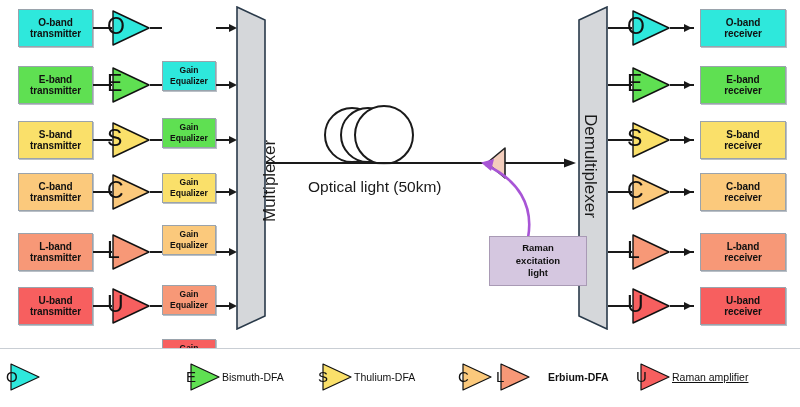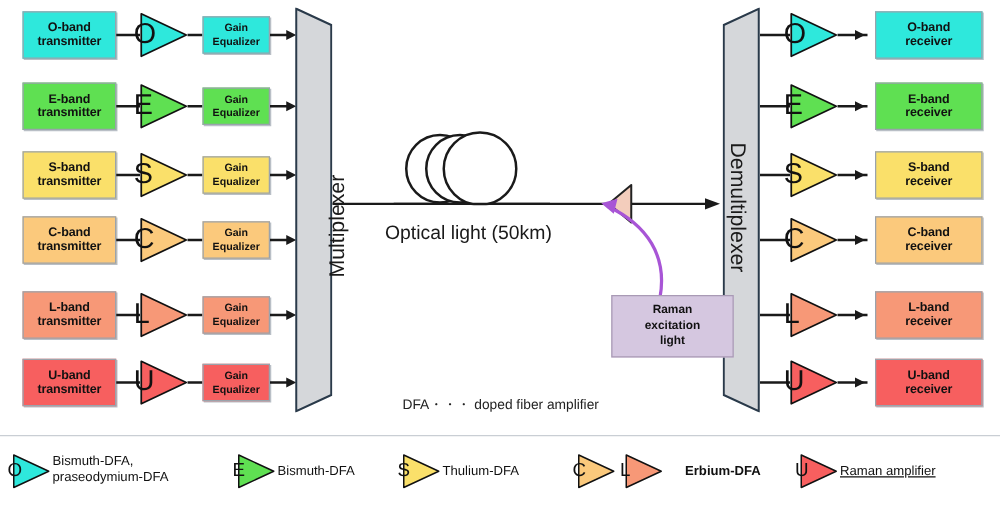--- a/index.html
+++ b/index.html
@@ -30,20 +30,21 @@
     position:absolute;
     box-sizing:border-box;
     border:1px solid #9aa3ac;
     box-shadow:1px 1px 0 #b9bfc6;
     display:flex;align-items:center;justify-content:center;
     text-align:center;
     font-weight:bold;
     font-size:8.5px;
     line-height:11px;
     color:#111;
+    margin-top:48px;
   }
 
   
   .hline{position:absolute;background:#1a1a1a;height:1.6px;}
 
   .arrowhead{position:absolute;width:0;height:0;
     border-top:4.5px solid transparent;
     border-bottom:4.5px solid transparent;
     border-left:8px solid #1a1a1a;}
 
@@ -222,21 +223,20 @@
       <circle cx="368" cy="135" r="27" fill="#ffffff" stroke="#1a1a1a" stroke-width="2"></circle>
       <circle cx="384" cy="135" r="29" fill="#ffffff" stroke="#1a1a1a" stroke-width="2"></circle>
       <rect x="315" y="164.2" width="120" height="34" fill="#ffffff"></rect>
       <line x1="315" y1="163" x2="440" y2="163" stroke="#1a1a1a" stroke-width="1.8"></line>
       <polygon points="487,163 505,148 505,178" fill="#f3cdbc" stroke="#222" stroke-width="1.6" stroke-linejoin="round"></polygon>
       <path d="M 528,238 C 534,205 518,180 486,165" fill="none" stroke="#a855d6" stroke-width="2.6"></path>
       <polygon points="481,162.5 494,159 491,171" fill="#a855d6"></polygon>
     </svg>
     <div class="fiberlabel" style="left:308px;top:178px;">Optical light (50km)</div>
     <div class="ramanbox" style="left:489px;top:236px;width:98px;height:50px;">Raman<br>excitation<br>light</div>
-    <div class="note" style="left:322px;top:316px;">DFA・・・ doped fiber amplifier</div>
     <div class="hline" style="left:608px;top:27.2px;width:24px;"></div>
     <div class="ampwrap" style="left:632px;top:10px;width:38px;height:36px;">
       <svg width="38" height="36">
         <polygon points="1,1 37,18 1,35" fill="#2ee8dc" stroke="#111" stroke-width="1.4" stroke-linejoin="round"></polygon>
       </svg>
       <span class="ampletter" style="left: -5px; top: 5px;">O</span>
     </div>
     <div class="hline" style="left:670px;top:27.2px;width:24px;"></div>
     <div class="arrowhead" style="left:684px;top:23.5px;"></div>
     <div class="bandbox" style="left:700px;top:9px;width:86px;height:38px;background:#2ee8dc;">O-band<br>receiver</div>
@@ -292,21 +292,20 @@
     <div class="bandbox" style="left:700px;top:287px;width:86px;height:38px;background:#f75f5f;">U-band<br>receiver</div>
   </div>
 
 <div id="legend">
     <div class="legtri" style="left: 10px; top: 14px; width: 30px; height: 28px;">
       <svg width="30" height="28">
         <polygon points="1,1 29,14 1,27" fill="#2ee8dc" stroke="#111" stroke-width="1.2" stroke-linejoin="round"></polygon>
       </svg>
       <span class="legletter" style="left: -4px; top: 6px;">O</span>
     </div>
-    <div class="legtext" style="left: 42px; top: 14px;">Bismuth-DFA,<br>praseodymium-DFA</div>
     <div class="legtri" style="left: 190px; top: 14px; width: 30px; height: 28px;">
       <svg width="30" height="28">
         <polygon points="1,1 29,14 1,27" fill="#5fe052" stroke="#111" stroke-width="1.2" stroke-linejoin="round"></polygon>
       </svg>
       <span class="legletter" style="left: -4px; top: 6px;">E</span>
     </div>
     <div class="legtext" style="left: 222px; top: 22px;">Bismuth-DFA</div>
     <div class="legtri" style="left: 322px; top: 14px; width: 30px; height: 28px;">
       <svg width="30" height="28">
         <polygon points="1,1 29,14 1,27" fill="#fae06a" stroke="#111" stroke-width="1.2" stroke-linejoin="round"></polygon>

